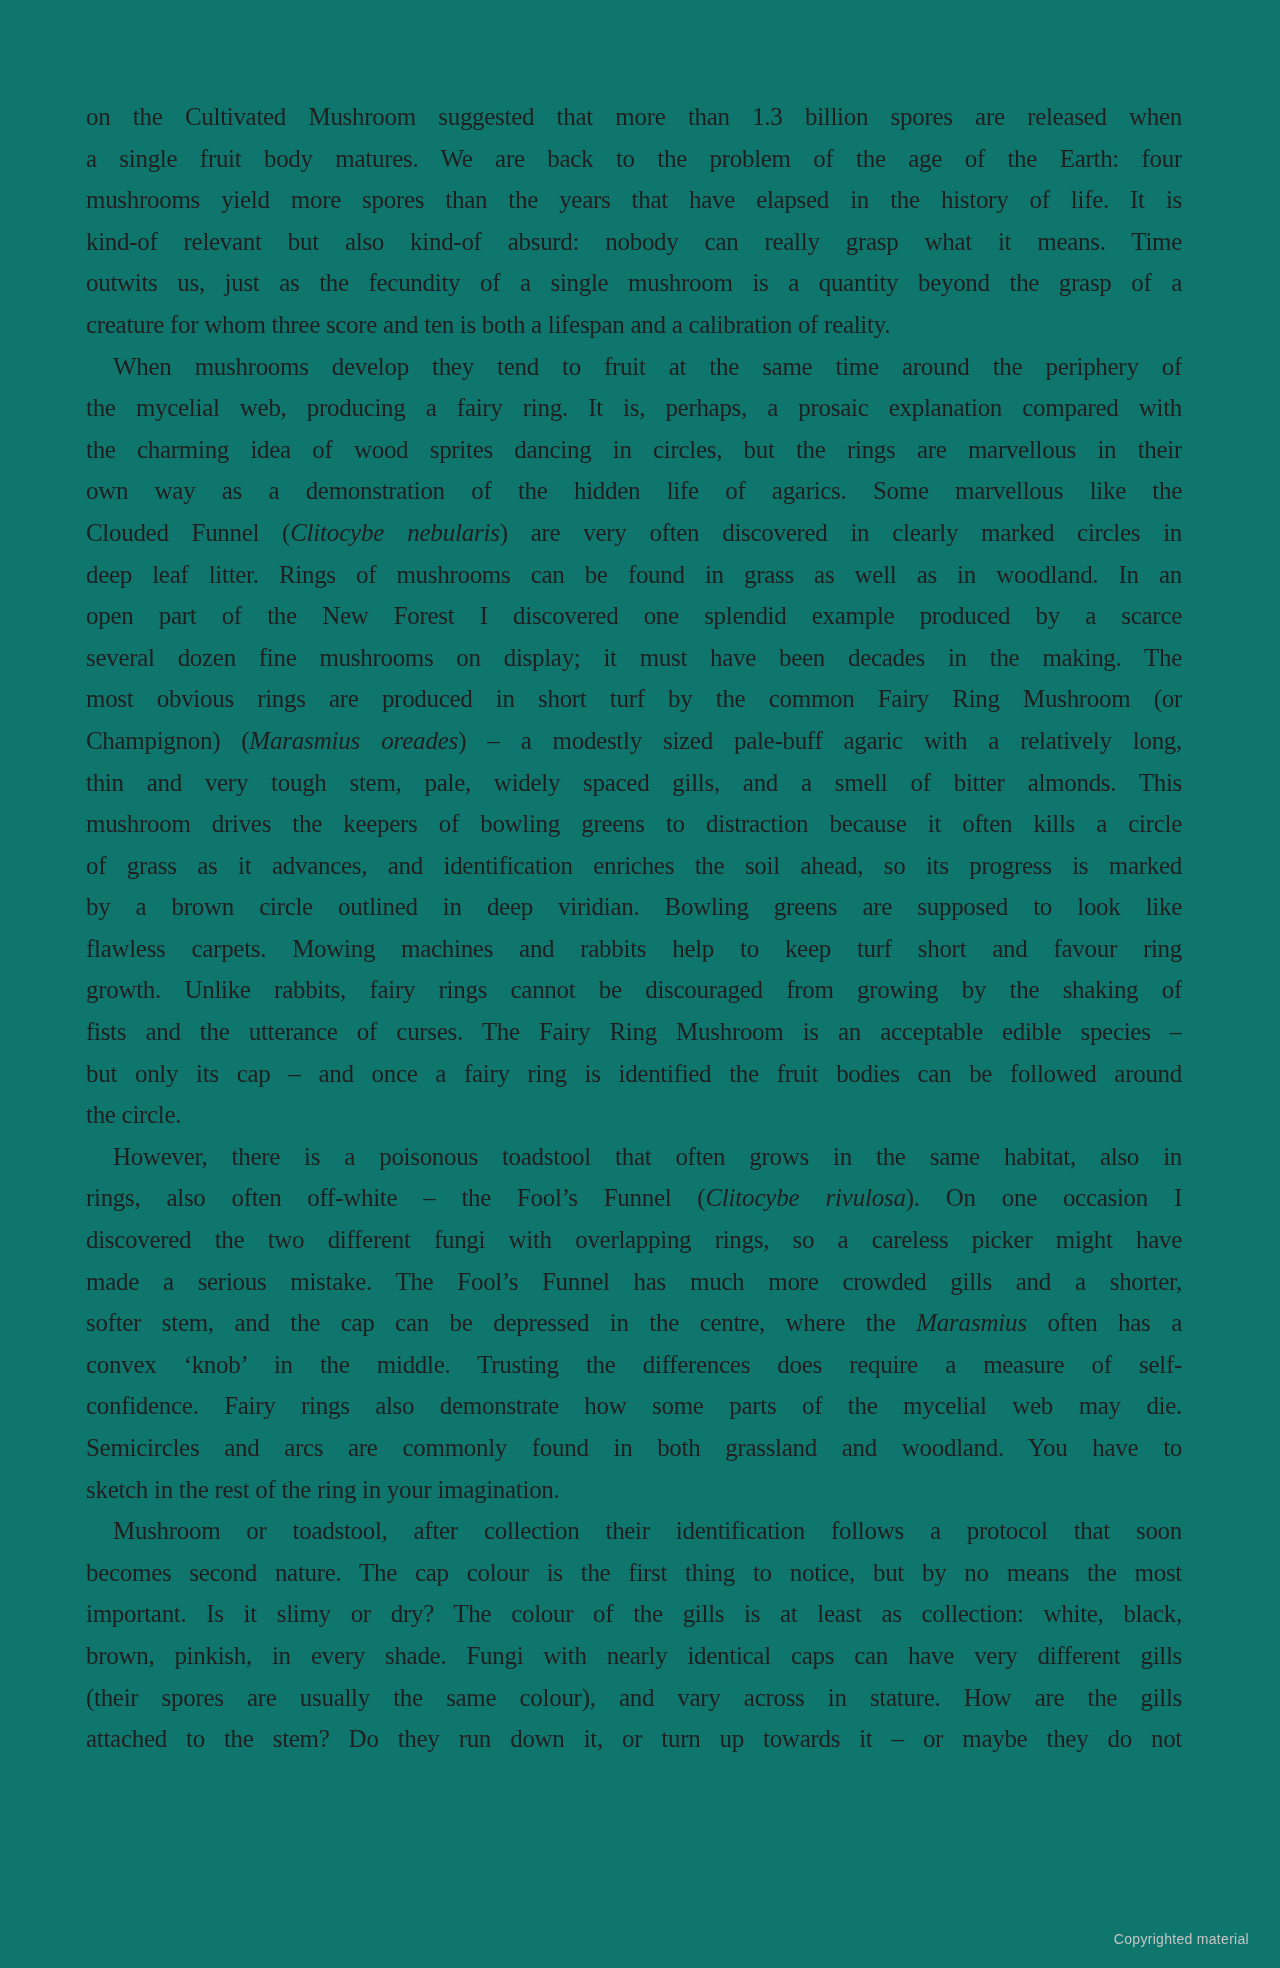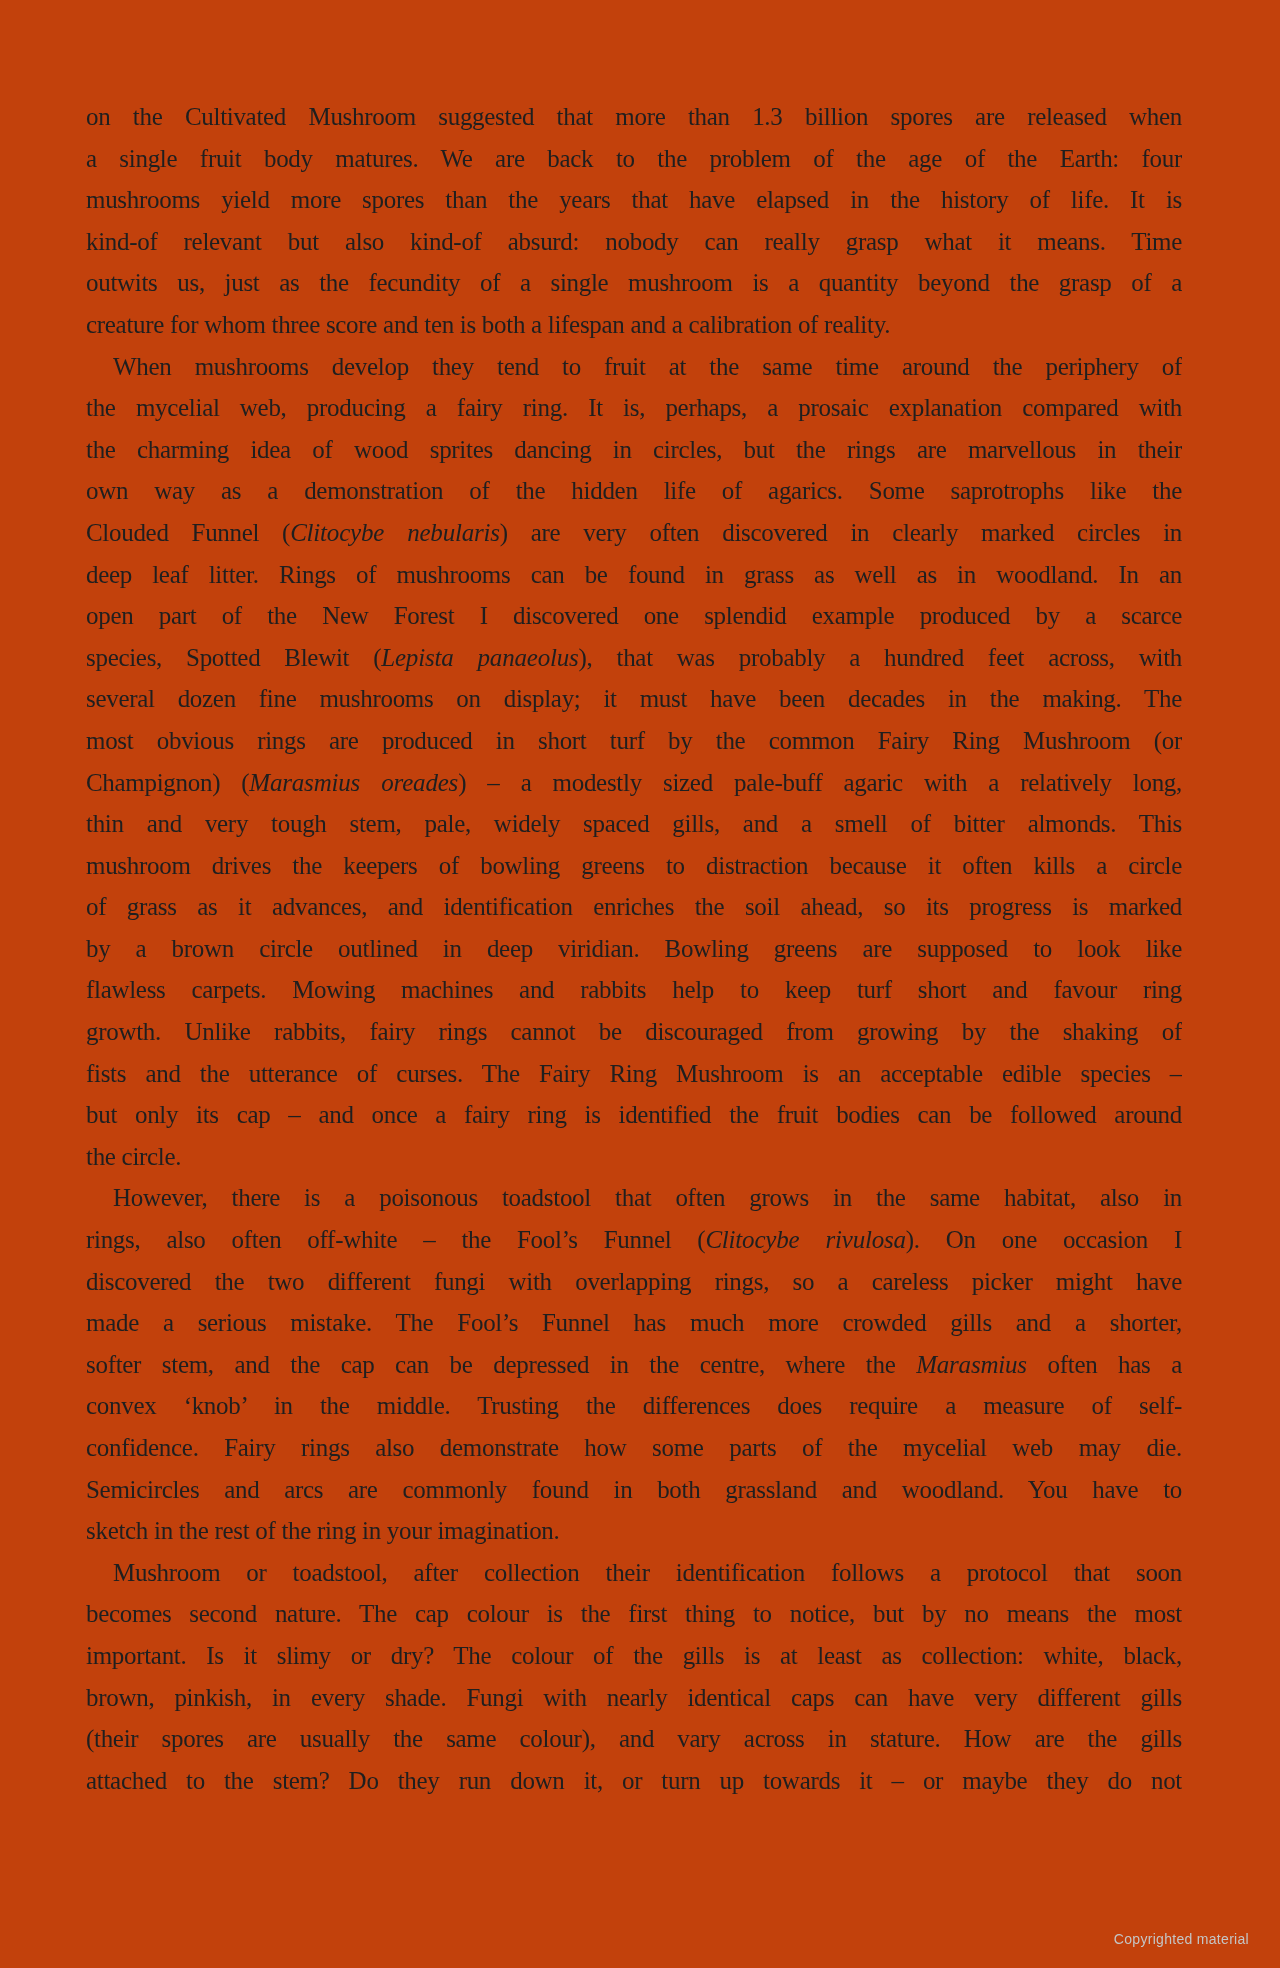--- a/index.html
+++ b/index.html
@@ -9,21 +9,21 @@
   }
   body {
     position: relative;
     width: 1280px;
     height: 1968px;
     overflow: hidden;
   }
   .book-page {
     position: absolute;
     inset: 0;
-    background: #c2410c;
+    background: #0f766e;
   }
   .text-column {
     position: absolute;
     left: 86px;
     top: 96px;
     width: 1096px;
     font-family: "Liberation Serif", "DejaVu Serif", serif;
     font-size: 25px;
     line-height: 41.6px;
     letter-spacing: -0.3px;
@@ -60,25 +60,24 @@
         <div class="line j">a single fruit body matures. We are back to the problem of the age of the Earth: four</div>
         <div class="line j">mushrooms yield more spores than the years that have elapsed in the history of life. It is</div>
         <div class="line j">kind-of relevant but also kind-of absurd: nobody can really grasp what it means. Time</div>
         <div class="line j">outwits us, just as the fecundity of a single mushroom is a quantity beyond the grasp of a</div>
         <div class="line">creature for whom three score and ten is both a lifespan and a calibration of reality.</div>
       </div>
       <div class="para">
         <div class="line j ind">When mushrooms develop they tend to fruit at the same time around the periphery of</div>
         <div class="line j">the mycelial web, producing a fairy ring. It is, perhaps, a prosaic explanation compared with</div>
         <div class="line j">the charming idea of wood sprites dancing in circles, but the rings are marvellous in their</div>
-        <div class="line j">own way as a demonstration of the hidden life of agarics. Some saprotrophs like the</div>
+        <div class="line j">own way as a demonstration of the hidden life of agarics. Some marvellous like the</div>
         <div class="line j">Clouded Funnel (<em>Clitocybe nebularis</em>) are very often discovered in clearly marked circles in</div>
         <div class="line j">deep leaf litter. Rings of mushrooms can be found in grass as well as in woodland. In an</div>
         <div class="line j">open part of the New Forest I discovered one splendid example produced by a scarce</div>
-        <div class="line j">species, Spotted Blewit (<em>Lepista panaeolus</em>), that was probably a hundred feet across, with</div>
         <div class="line j">several dozen fine mushrooms on display; it must have been decades in the making. The</div>
         <div class="line j">most obvious rings are produced in short turf by the common Fairy Ring Mushroom (or</div>
         <div class="line j">Champignon) (<em>Marasmius oreades</em>) – a modestly sized pale-buff agaric with a relatively long,</div>
         <div class="line j">thin and very tough stem, pale, widely spaced gills, and a smell of bitter almonds. This</div>
         <div class="line j">mushroom drives the keepers of bowling greens to distraction because it often kills a circle</div>
         <div class="line j">of grass as it advances, and identification enriches the soil ahead, so its progress is marked</div>
         <div class="line j">by a brown circle outlined in deep viridian. Bowling greens are supposed to look like</div>
         <div class="line j">flawless carpets. Mowing machines and rabbits help to keep turf short and favour ring</div>
         <div class="line j">growth. Unlike rabbits, fairy rings cannot be discouraged from growing by the shaking of</div>
         <div class="line j">fists and the utterance of curses. The Fairy Ring Mushroom is an acceptable edible species –</div>

